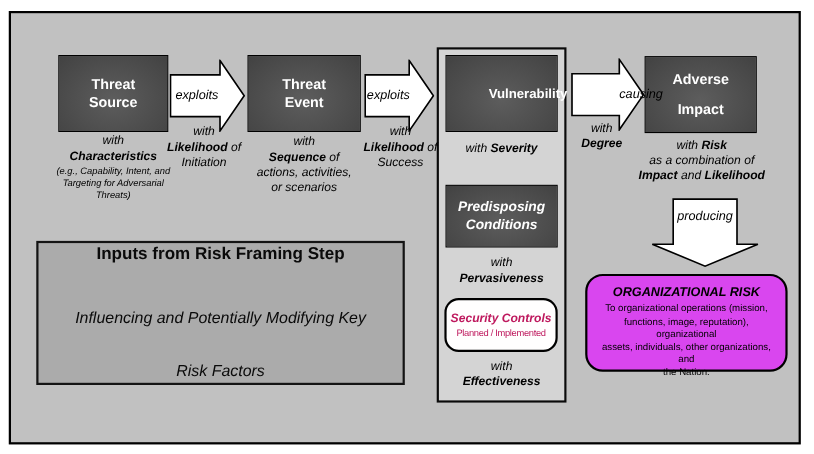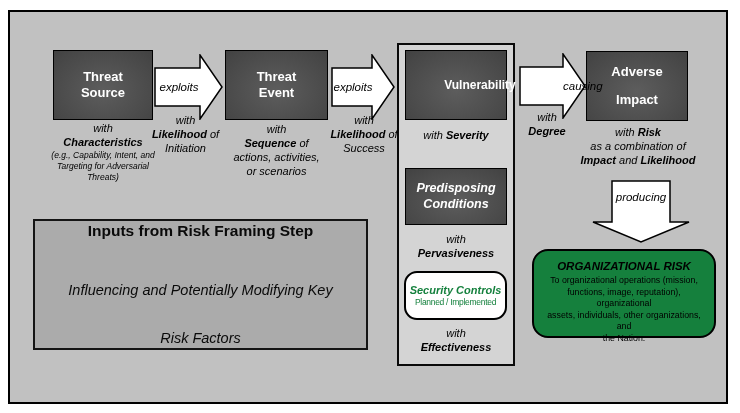--- a/index.html
+++ b/index.html
@@ -12,24 +12,24 @@
            border:1px solid #000;color:#fff;font-weight:bold;display:flex;flex-direction:column;
            align-items:center;justify-content:center;text-align:center;font-size:13px;line-height:1.22;}
   .darkbox.italic{font-style:italic;font-size:12.5px;}
   #vulnerability-box{font-size:12px;padding-left:48px;}
   .note{font-style:italic;font-size:11px;line-height:1.26;text-align:center;color:#000;}
   .note .small{font-size:8.5px;line-height:1.3;display:block;}
   .b{font-weight:bold;}
   .arrowlabel{font-style:italic;font-size:11.5px;text-align:center;color:#000;}
   svg.arrow{display:block;}
   #security-controls{background:#fffefe;border:2px solid #000;border-radius:13px;display:flex;
-           flex-direction:column;align-items:center;justify-content:center;text-align:center;color:#15803d;}
+           flex-direction:column;align-items:center;justify-content:center;text-align:center;color:#be185d;}
   #security-controls .t{font-weight:bold;font-style:italic;font-size:11px;line-height:1.15;}
   #security-controls .s{font-size:8.5px;letter-spacing:-0.3px;line-height:1.2;}
-  #org-risk{background:#15803d;border:2px solid #000;border-radius:16px;text-align:center;
+  #org-risk{background:#d946ef;border:2px solid #000;border-radius:16px;text-align:center;
            color:#000;padding:9px 8px 12px;}
   #org-risk .title{font-weight:bold;font-style:italic;font-size:11.5px;margin-bottom:3px;}
   #org-risk .body{font-size:8.8px;line-height:1.32;}
   #inputs-box{background:#ababab;border:2px solid #141414;display:flex;flex-direction:column;
            align-items:center;justify-content:space-between;text-align:center;color:#0a0a0a;}
   #inputs-box .title{font-weight:bold;font-size:15.5px;line-height:1.25;}
   #inputs-box .subtitle{font-style:italic;font-size:14.5px;line-height:1.28;margin-top:11px;}
 </style>
 </head>
 <body>

